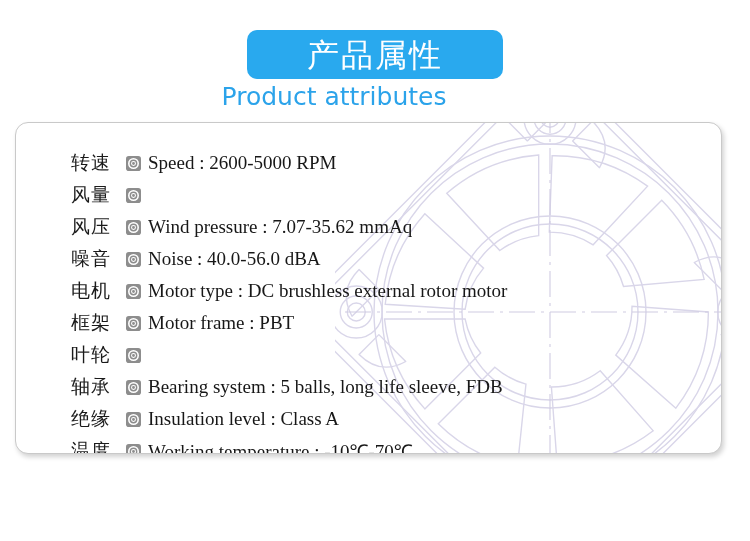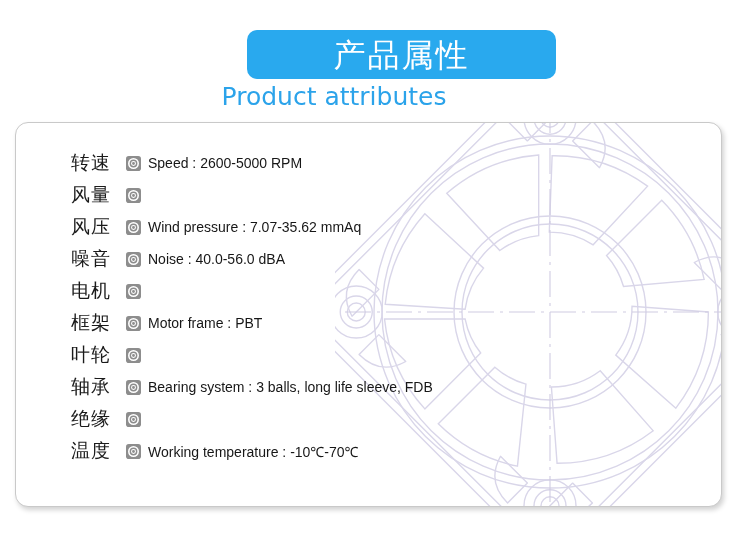--- a/index.html
+++ b/index.html
@@ -21,21 +21,21 @@
     left: 0;
     top: 0;
     width: 750px;
     height: 118px;
     text-align: center;
   }
   .title-badge {
     position: absolute;
     left: 247px;
     top: 30px;
-    width: 309px;
+    width: 256px;
     height: 49px;
     background: #29a9ee;
     border-radius: 10px;
     display: flex;
     align-items: center;
     justify-content: center;
   }
   .title-badge-text {
     color: #ffffff;
     font-size: 32px;
@@ -53,21 +53,21 @@
     line-height: 32px;
     font-family: "DejaVu Sans", "Liberation Sans", sans-serif;
   }
 
   
   .card {
     position: absolute;
     left: 15px;
     top: 122px;
     width: 707px;
-    height: 385px;
+    height: 332px;
     background: #ffffff;
     border: 1px solid #c9c9c9;
     border-radius: 13px;
     box-shadow: 2px 3px 5px rgba(0,0,0,0.18);
     overflow: hidden;
     box-sizing: border-box;
   }
 
   
   .watermark {
@@ -105,22 +105,22 @@
     white-space: nowrap;
   }
   .fan-icon {
     width: 15px;
     height: 15px;
     margin: 0 7px 0 3px;
     flex: 0 0 auto;
     display: block;
   }
   .en-text {
-    font-family: Liberation Sans, sans-serif;
-    font-size: 14px;
+    font-family: Liberation Serif, serif;
+    font-size: 19px;
     color: #171717;
     white-space: pre;
   }
 </style>
 </head>
 <body>
 
 <div class="header">
   <div class="title-badge">
     <span class="title-badge-text">产品属性</span>
@@ -226,20 +226,21 @@
     </div>
 
 
     <div class="spec-row">
       <span class="cn-label">电机</span>
       <svg class="fan-icon" viewBox="0 0 16 16">
         <rect x="0" y="0" width="16" height="16" rx="3" fill="#8d8d8d"></rect>
         <circle cx="8" cy="8" r="5" fill="none" stroke="#ffffff" stroke-width="1.7"></circle>
         <circle cx="8" cy="8" r="2.1" fill="none" stroke="#ffffff" stroke-width="1.1"></circle>
       </svg>
+      <span class="en-text">Motor type : DC brushless external rotor motor</span>
     </div>
 
     <div class="spec-row">
       <span class="cn-label">框架</span>
       <svg class="fan-icon" viewBox="0 0 16 16">
         <rect x="0" y="0" width="16" height="16" rx="3" fill="#8d8d8d"></rect>
         <circle cx="8" cy="8" r="5" fill="none" stroke="#ffffff" stroke-width="1.7"></circle>
         <circle cx="8" cy="8" r="2.1" fill="none" stroke="#ffffff" stroke-width="1.1"></circle>
       </svg>
       <span class="en-text">Motor frame : PBT</span>
@@ -254,30 +255,31 @@
       </svg>
     </div>
 
     <div class="spec-row">
       <span class="cn-label">轴承</span>
       <svg class="fan-icon" viewBox="0 0 16 16">
         <rect x="0" y="0" width="16" height="16" rx="3" fill="#8d8d8d"></rect>
         <circle cx="8" cy="8" r="5" fill="none" stroke="#ffffff" stroke-width="1.7"></circle>
         <circle cx="8" cy="8" r="2.1" fill="none" stroke="#ffffff" stroke-width="1.1"></circle>
       </svg>
-      <span class="en-text">Bearing system : 3 balls, long life sleeve, FDB</span>
+      <span class="en-text">Bearing system : 5 balls, long life sleeve, FDB</span>
     </div>
 
     <div class="spec-row">
       <span class="cn-label">绝缘</span>
       <svg class="fan-icon" viewBox="0 0 16 16">
         <rect x="0" y="0" width="16" height="16" rx="3" fill="#8d8d8d"></rect>
         <circle cx="8" cy="8" r="5" fill="none" stroke="#ffffff" stroke-width="1.7"></circle>
         <circle cx="8" cy="8" r="2.1" fill="none" stroke="#ffffff" stroke-width="1.1"></circle>
       </svg>
+      <span class="en-text">Insulation level : Class A</span>
     </div>
 
     <div class="spec-row">
       <span class="cn-label">温度</span>
       <svg class="fan-icon" viewBox="0 0 16 16">
         <rect x="0" y="0" width="16" height="16" rx="3" fill="#8d8d8d"></rect>
         <circle cx="8" cy="8" r="5" fill="none" stroke="#ffffff" stroke-width="1.7"></circle>
         <circle cx="8" cy="8" r="2.1" fill="none" stroke="#ffffff" stroke-width="1.1"></circle>
       </svg>
       <span class="en-text">Working temperature : -10℃-70℃</span>

